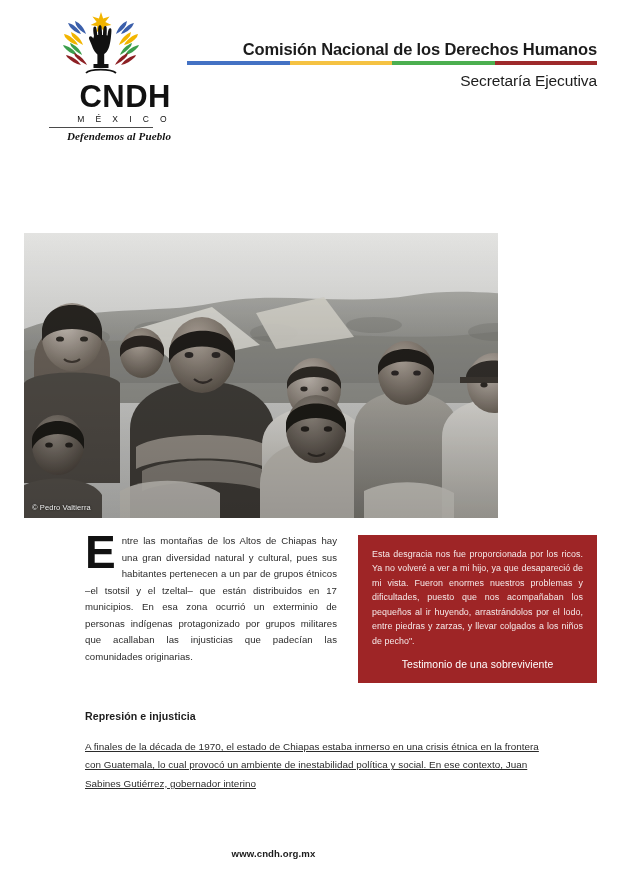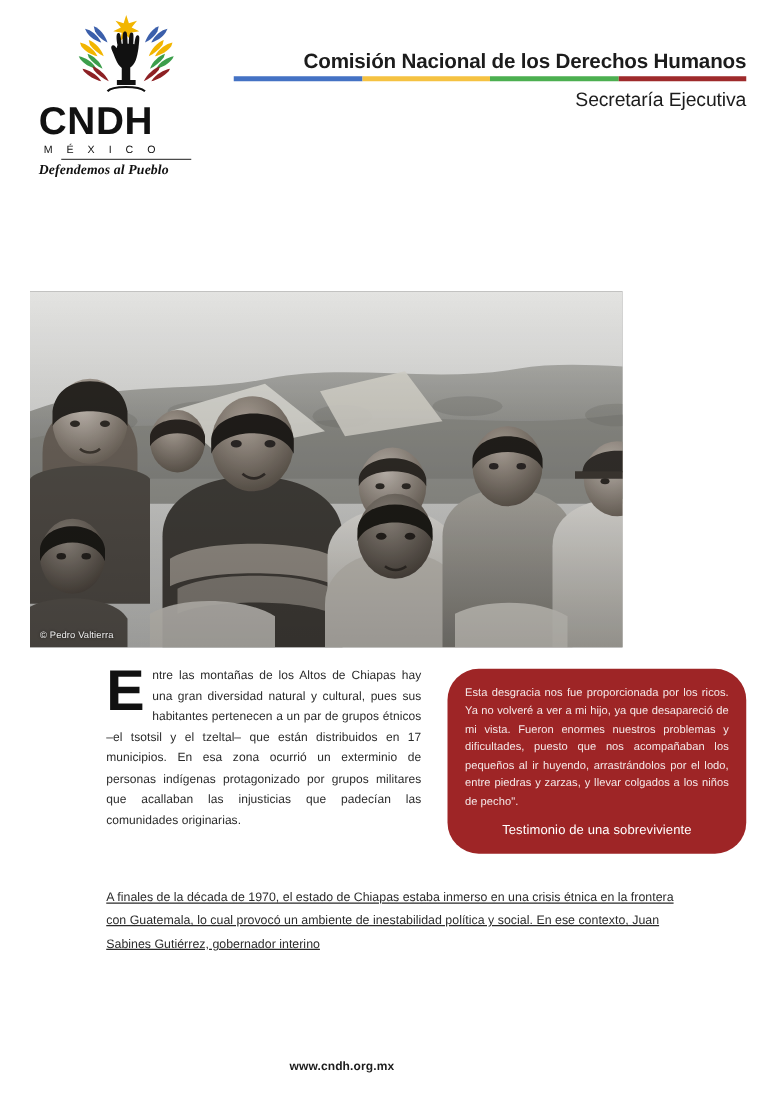--- a/index.html
+++ b/index.html
@@ -27,21 +27,21 @@
     position: absolute;
     left: 0; top: 0;
     width: 621px;
     height: 148px;
   }
   .logo-block {
     position: absolute;
     left: 31px;
     top: 8px;
     width: 140px;
-    text-align: left;
+    text-align: right;
   }
   .logo-emblem {
     width: 118px;
     height: 74px;
     margin: 0 auto;
     display: block;
   }
   .logo-cndh {
     font-family: "Liberation Sans", sans-serif;
     font-weight: bold;
@@ -191,21 +191,20 @@
 
   .quote-box {
     position: absolute;
     left: 358px;
     top: 535px;
     width: 239px;
     height: 148px;
     background: #9e2526;
     box-sizing: border-box;
     padding: 12px 14px 10px 14px;
-    border-radius: 25px;
   }
   .quote-text {
     margin: 0;
     font-size: 8.9px;
     line-height: 1.62;
     color: #f5e9e9;
     text-align: justify;
     letter-spacing: 0.05px;
   }
   .quote-attrib {
@@ -472,20 +471,21 @@
   <div class="lede">
     <p><span class="dropcap">E</span><span>ntre las montañas de los Altos de Chiapas hay una gran diversidad natural y cultural, pues sus habitantes pertenecen a un par de grupos étnicos –el tsotsil y el tzeltal– que están distribuidos en 17 municipios. En esa zona ocurrió un exterminio de personas indígenas protagonizado por grupos militares que acallaban las injusticias que padecían las comunidades originarias.</span></p>
   </div>
 
   <div class="quote-box">
     <p class="quote-text">Esta desgracia nos fue proporcionada por los ricos. Ya no volveré a ver a mi hijo, ya que desapareció de mi vista. Fueron enormes nuestros problemas y dificultades, puesto que nos acompañaban los pequeños al ir huyendo, arrastrándolos por el lodo, entre piedras y zarzas, y llevar colgados a los niños de pecho".</p>
     <p class="quote-attrib">Testimonio de una sobreviviente</p>
   </div>
 
   <div class="section">
+    <h2 class="section-heading">Represión e injusticia</h2>
     <p class="section-body">A finales de la década de 1970, el estado de Chiapas estaba inmerso en una crisis étnica en la frontera con Guatemala, lo cual provocó un ambiente de inestabilidad política y social. En ese contexto, Juan Sabines Gutiérrez, gobernador interino</p>
   </div>
 
   <div class="footer">
     <span class="footer-url">www.cndh.org.mx</span>
   </div>
 
 </div>
 
 </body></html>

